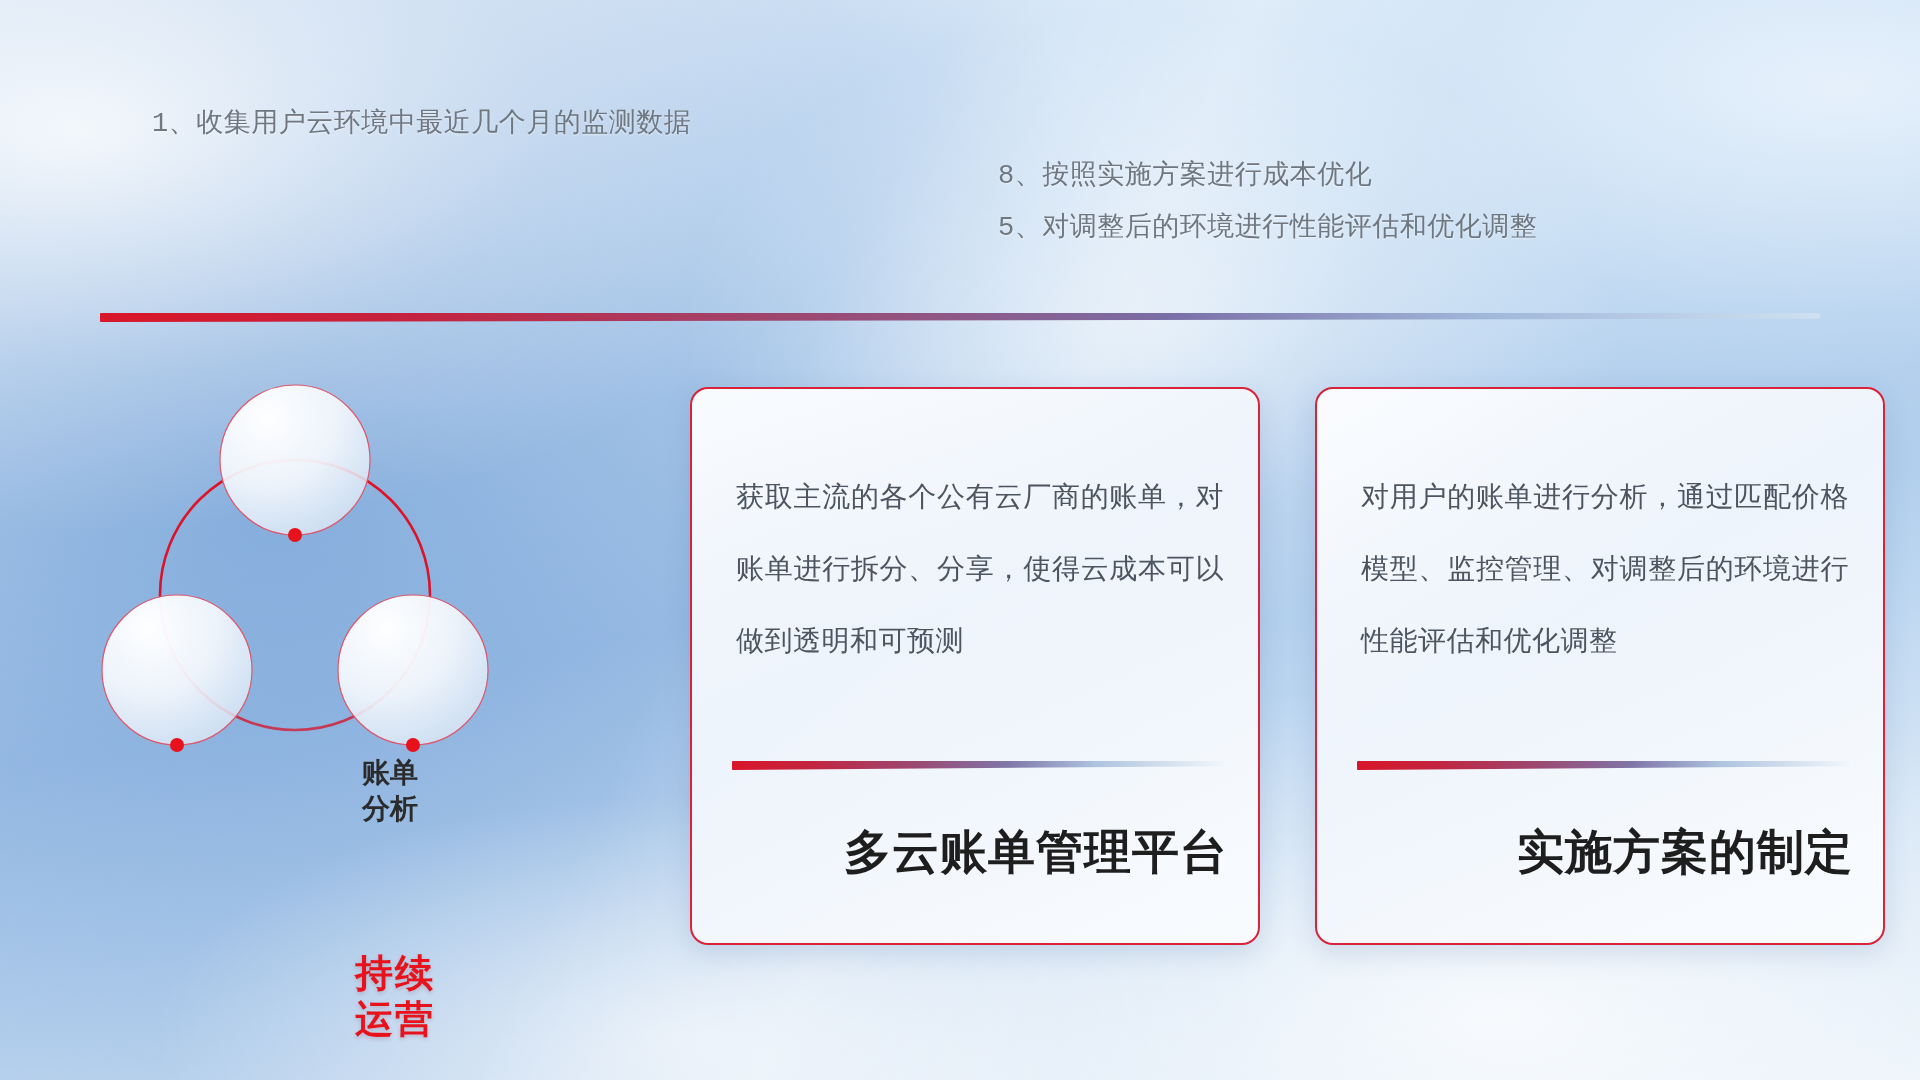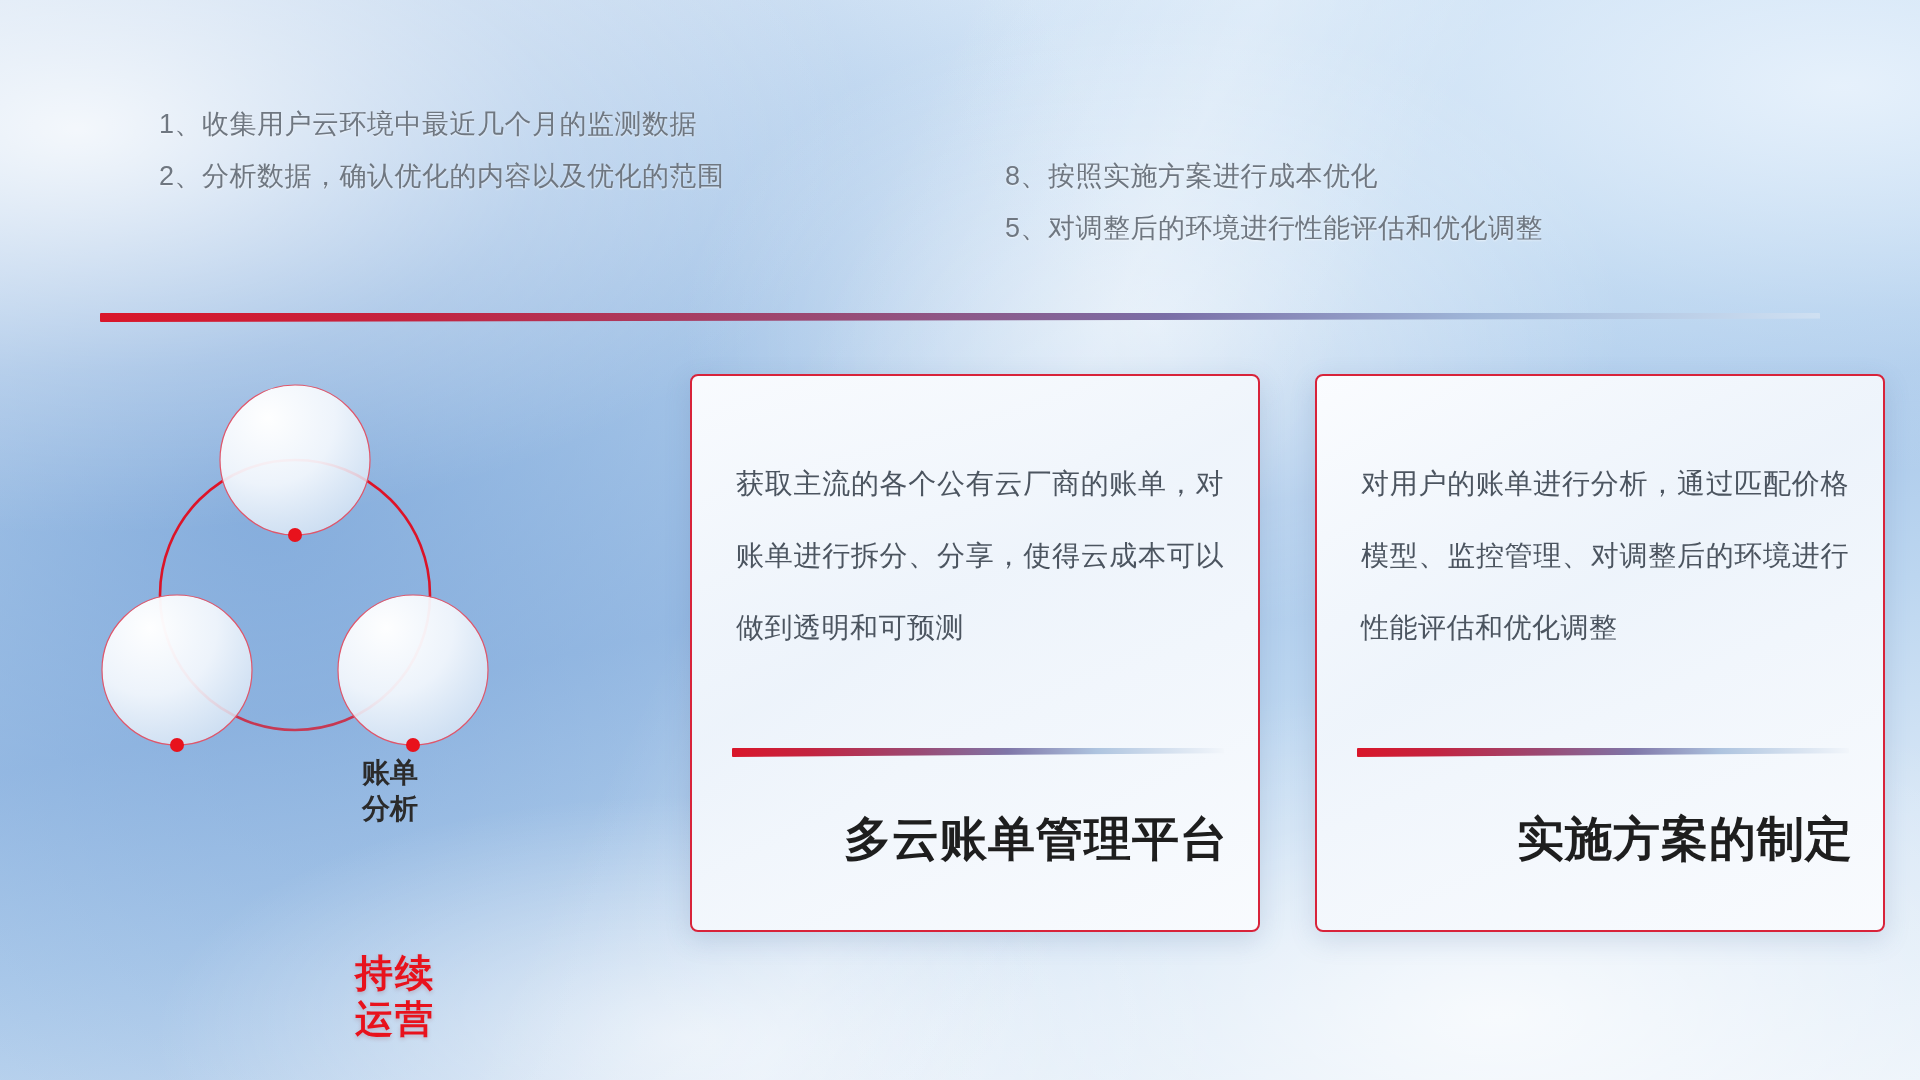--- a/index.html
+++ b/index.html
@@ -33,21 +33,21 @@
     background:radial-gradient(ellipse 40% 32% at 36% 96%, rgba(255,255,255,0.6) 0%, rgba(255,255,255,0) 70%);
   }
   .bg-blob6{
     background:radial-gradient(ellipse 34% 40% at 60% 30%, rgba(255,255,255,0.55) 0%, rgba(255,255,255,0) 72%);
   }
   .bg-sheen{
     background:linear-gradient(115deg, rgba(255,255,255,0) 40%, rgba(255,255,255,0.30) 52%, rgba(255,255,255,0) 62%);
   }
 
   
-  #bullets{position:absolute;left:7px;top:0;width:1668px;height:300px;}
+  #bullets{position:absolute;left:0;top:0;width:1668px;height:300px;font-family:Liberation Mono, monospace;}
   .bullet-col{position:absolute;}
   #bullet-col-left{left:152px;top:98px;}
   #bullet-col-right{left:998px;top:150px;}
   .bullet-line{
     color:#6f7781;
     font-size:27px;
     line-height:52px;
     white-space:nowrap;
     letter-spacing:0.5px;
     text-shadow:0 1px 2px rgba(255,255,255,0.55);
@@ -74,22 +74,22 @@
   }
   #venn-label-top{left:200px;top:405px;width:190px;font-size:28px;}
   #venn-label-center{
     left:210px;top:600px;width:180px;font-size:38px;
     color:#e8121c;letter-spacing:2px;line-height:1.22;
     text-shadow:0 2px 4px rgba(120,0,10,0.18);
   }
 
   
   .card{
-    position:absolute;top:374px;width:566px;height:554px;
-    border-radius:8px;
+    position:absolute;top:387px;width:566px;height:554px;
+    border-radius:18px;
     border:2px solid #d8233a;
     background:linear-gradient(150deg, rgba(252,253,255,0.96) 0%, rgba(241,246,252,0.94) 42%, rgba(249,251,254,0.97) 100%);
     box-shadow:0 8px 26px rgba(70,105,155,0.18);
     overflow:hidden;
   }
   #card-1{left:690px;}
   #card-2{left:1315px;}
   .card-body{
     position:absolute;left:44px;right:34px;top:72px;
     color:#4c5560;
@@ -121,21 +121,20 @@
   <div class="bg-layer bg-blob3"></div>
   <div class="bg-layer bg-blob4"></div>
   <div class="bg-layer bg-blob5"></div>
   <div class="bg-layer bg-blob6"></div>
   <div class="bg-layer bg-sheen"></div>
 </div>
 
 <div id="bullets">
   <div class="bullet-col" id="bullet-col-left">
     <div class="bullet-line">1、收集用户云环境中最近几个月的监测数据</div>
-    <div class="bullet-line">2、分析数据，确认优化的内容以及优化的范围</div>
   </div>
   <div class="bullet-col" id="bullet-col-right">
     <div class="bullet-line">8、按照实施方案进行成本优化</div>
     <div class="bullet-line">5、对调整后的环境进行性能评估和优化调整</div>
   </div>
 </div>
 
 <div id="divider">
   <div class="bar"></div>
 </div>

